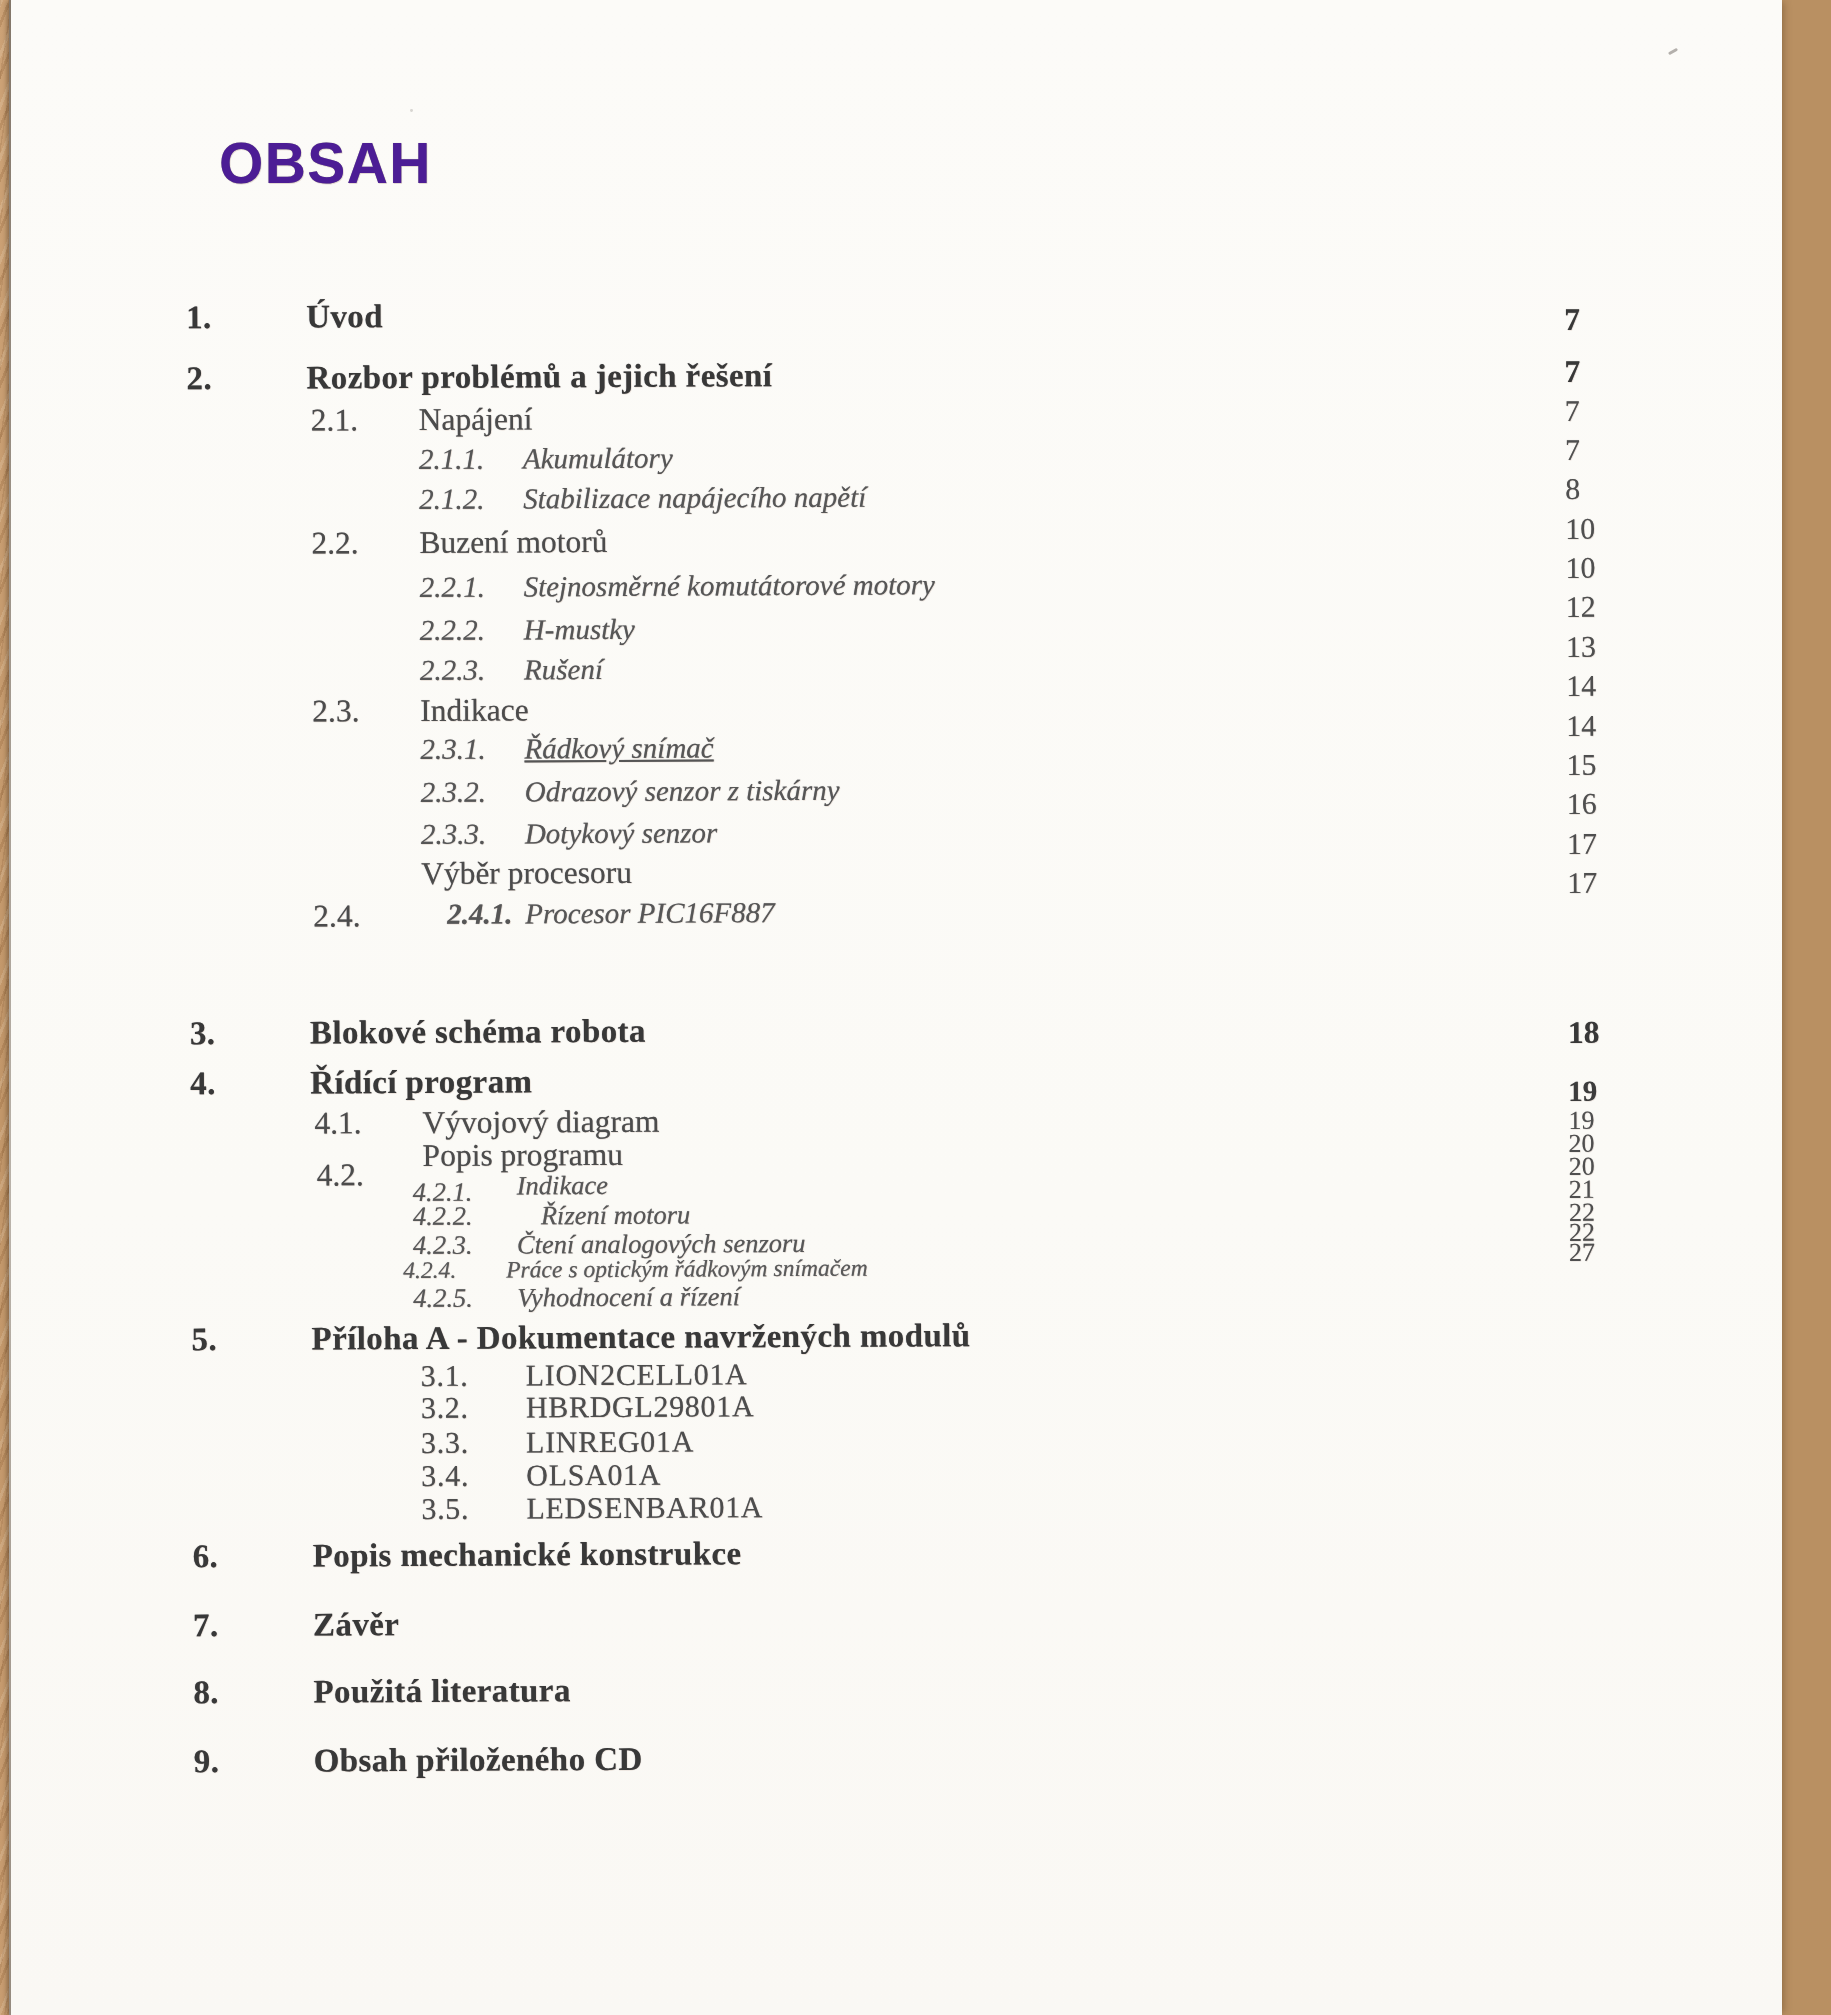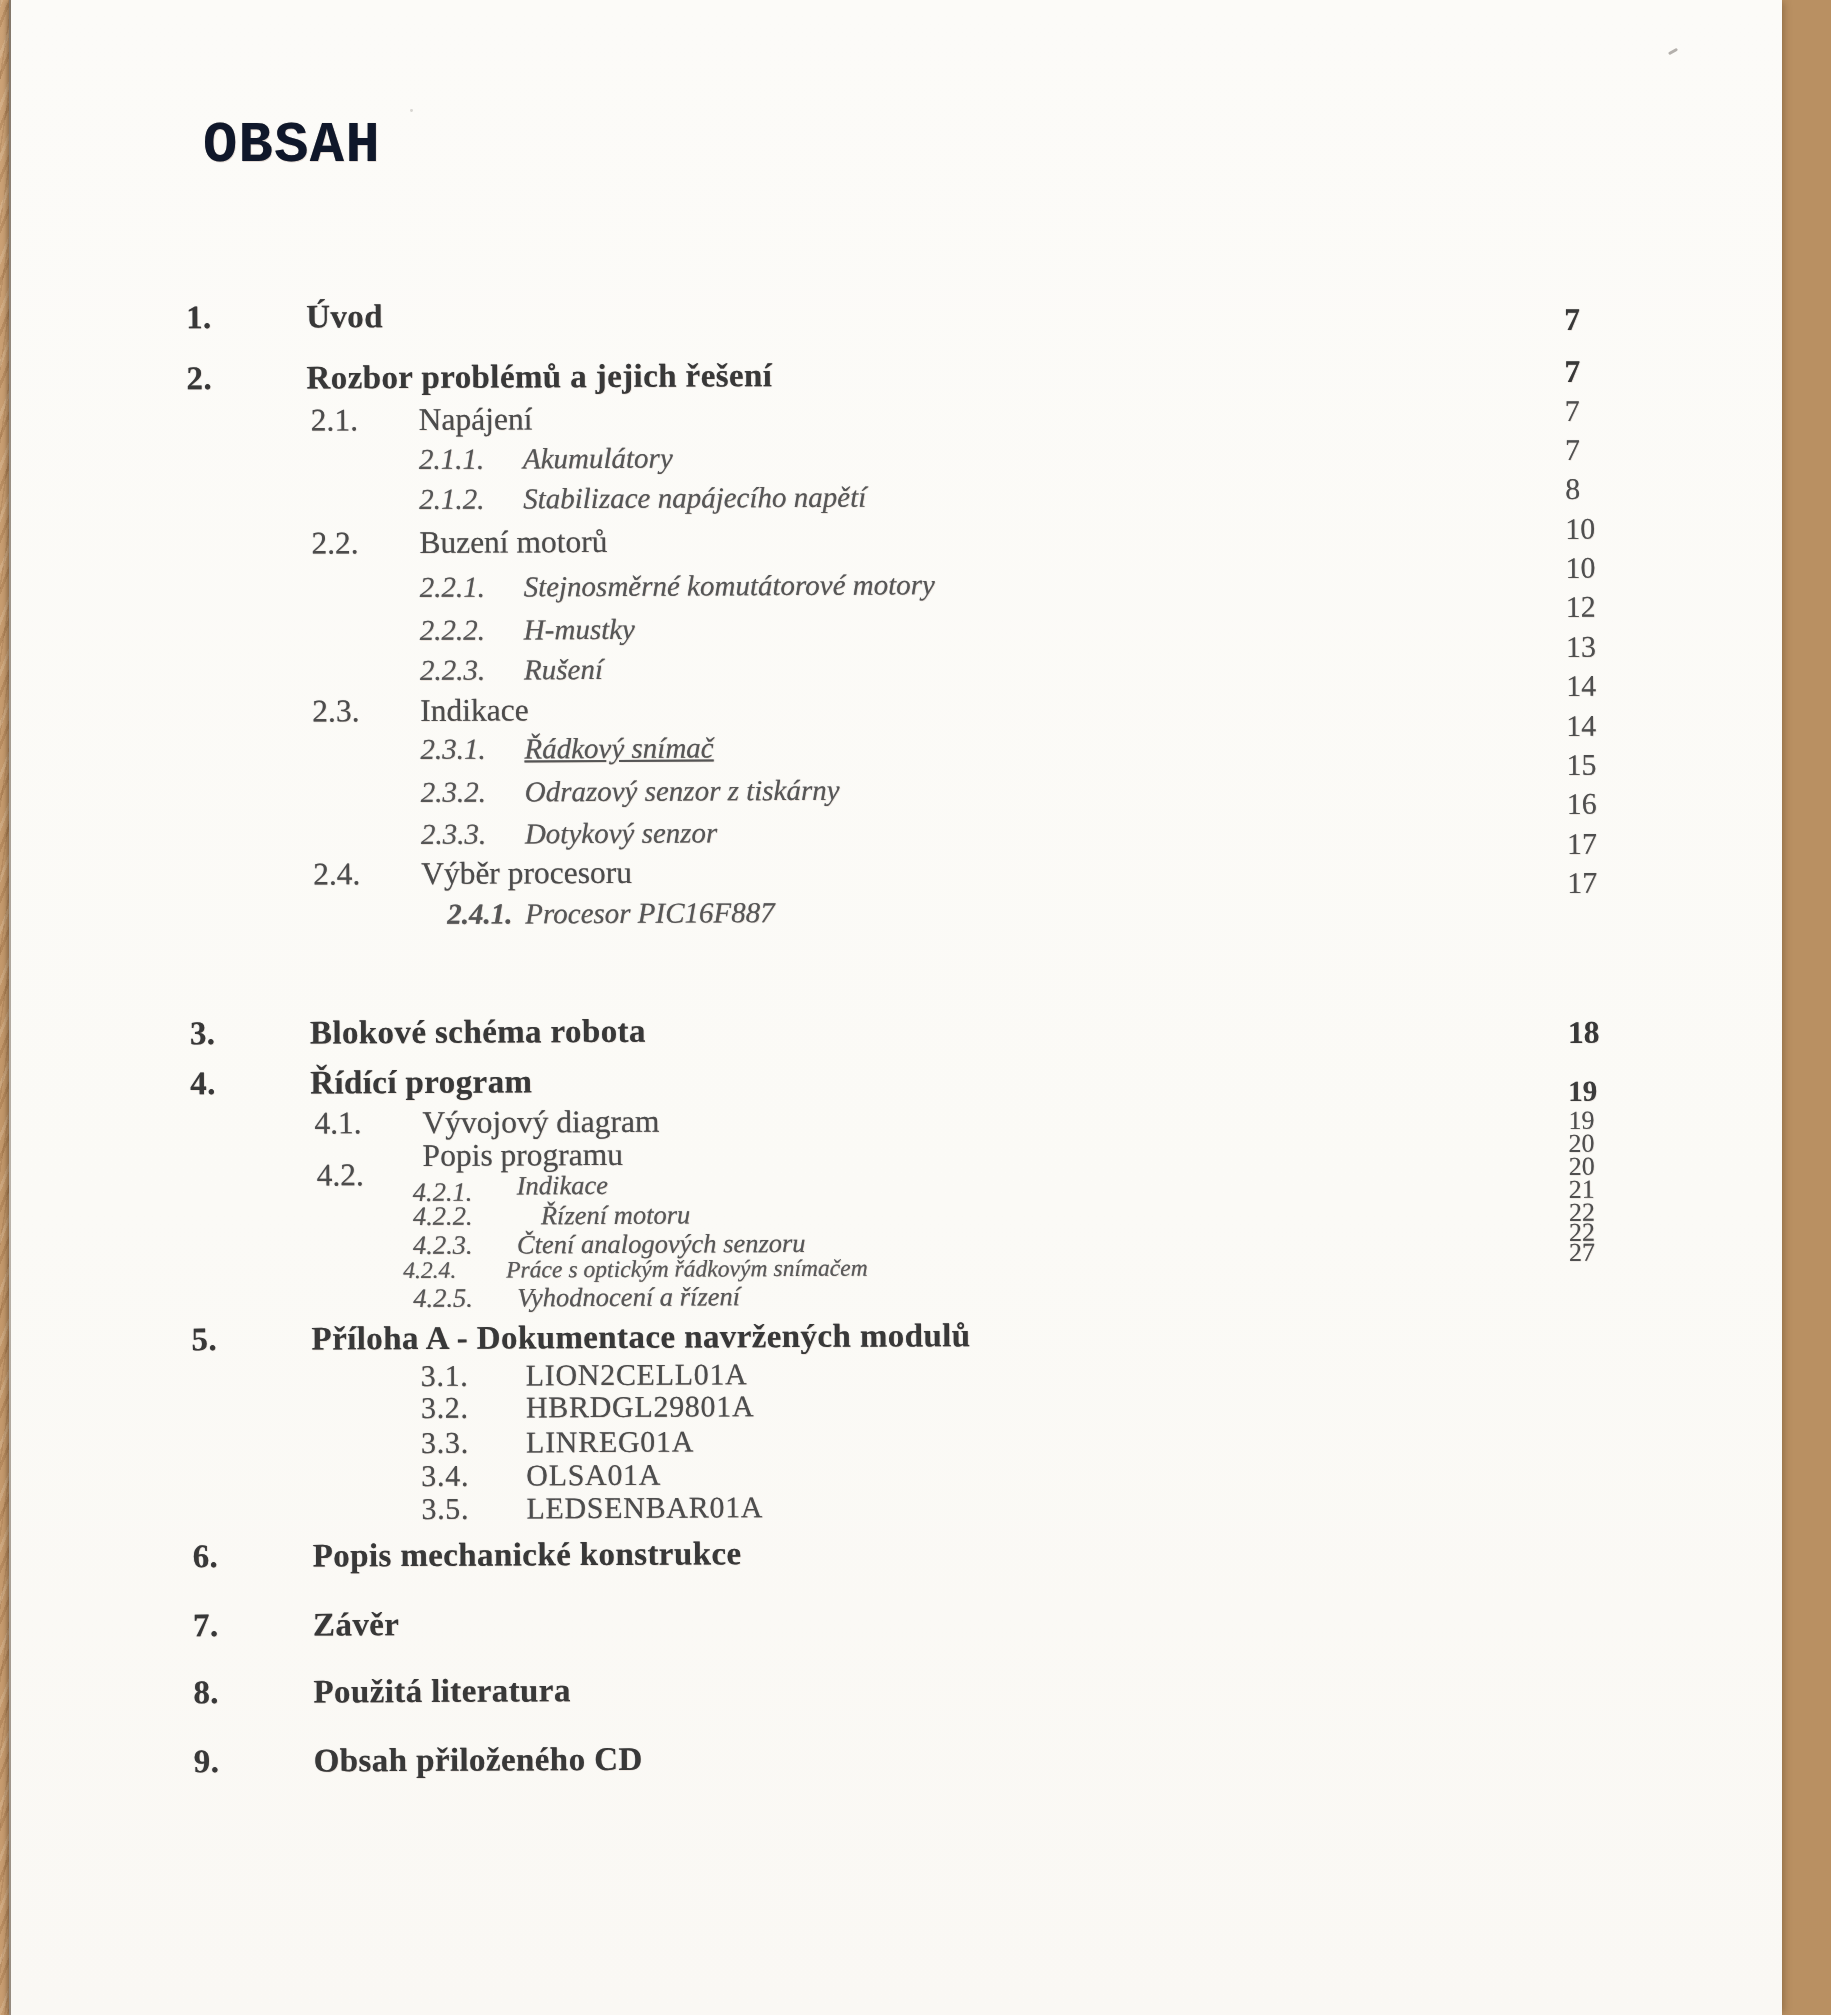--- a/index.html
+++ b/index.html
@@ -19,23 +19,23 @@
   
   .page{position:absolute;left:8.6px;top:0;width:1773px;height:2015px;
         background:linear-gradient(180deg,#fcfbf8,#fbfaf6 60%,#faf8f4);
         box-shadow:-2.9px 0 5px -1.4px rgba(60,40,20,0.45), 4.3px 0 7.2px -2.1px rgba(90,60,30,0.40);}
   .page-edge-line{position:absolute;left:0;top:0;width:2.1px;height:2015px;
         background:linear-gradient(180deg,rgba(66,48,30,0.65),rgba(66,48,30,0.35) 60%,rgba(66,48,30,0.55));}
   .speck{position:absolute;background:rgba(120,115,110,0.55);border-radius:1.4px;}
   
   .ink{color:#414141;
        text-shadow:0 0 0.7px rgba(70,70,70,0.55), 0.7px 0.7px 0 rgba(165,105,80,0.14), -0.7px 0 0 rgba(80,95,150,0.08);}
-  .title{position:absolute;left:203px;top:114px;margin:0;
-         font-family:Liberation Mono, monospace;
-         font-size:57px;font-weight:bold;letter-spacing:1.4px;color:#0f172a;
+  .title{position:absolute;left:203px;top:114px;margin:16px;
+         font-family:Liberation Sans, sans-serif;
+         font-size:57px;font-weight:bold;letter-spacing:1.4px;color:#4c1d95;
          text-shadow:0 0 0.7px rgba(60,60,60,0.6), 0.7px 0.7px 0 rgba(150,95,70,0.18);}
   .content{position:absolute;left:0;top:0;width:1832px;height:2015px;
            transform:rotate(-0.3deg);transform-origin:215px 286px;}
   .row{position:absolute;left:0;width:1717px;height:46px;}
   .row span{position:absolute;top:0;white-space:nowrap;}
   .lv1{font-size:33px;font-weight:bold;color:#383838;letter-spacing:0.4px;}
   .lv2{font-size:31.5px;color:#4c4c4c;}
   .lv3{font-size:29px;font-style:italic;color:#565656;}
   .lv4{font-size:26.5px;font-style:italic;color:#575757;}
   .lv5{font-size:23.6px;font-style:italic;color:#5a5a5a;}
@@ -107,21 +107,21 @@
         </div>
         <div class="row ink lv3" style="top: 777px;">
           <span style="left: 418px;">2.3.2.</span>
           <span style="left: 522px;">Odrazový senzor z tiskárny</span>
         </div>
         <div class="row ink lv3" style="top: 819px;">
           <span style="left: 418px;">2.3.3.</span>
           <span style="left: 522px;">Dotykový senzor</span>
         </div>
         <div class="row ink lv2" style="top: 857px;">
-          <span style="left: 310px;">2.4.</span>
+          <span style="left: 310px; margin-top: 42px;">2.4.</span>
           <span style="left: 418px;">Výběr procesoru</span>
         </div>
         <div class="row ink lv3" style="top: 899px;">
           <span style="left: 444px; font-weight: bold;">2.4.1.</span>
           <span style="left: 522px;">Procesor PIC16F887</span>
         </div>
         <div class="row ink lv1" style="top: 1015px;">
           <span style="left: 186px;">3.</span>
           <span style="left: 306px;">Blokové schéma robota</span>
         </div>

